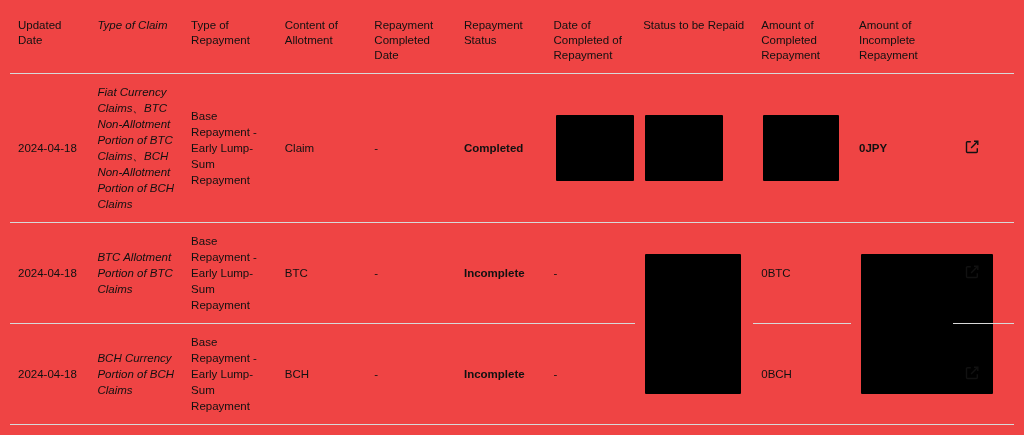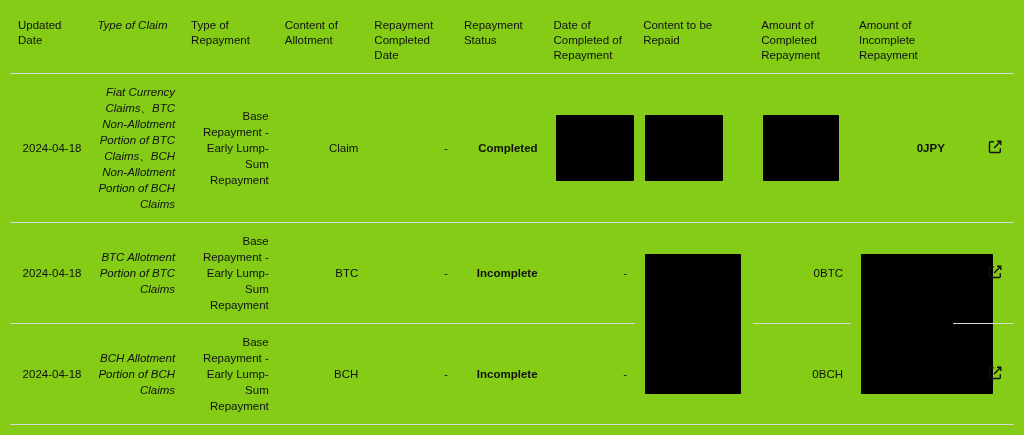--- a/index.html
+++ b/index.html
@@ -10,40 +10,40 @@
     width: 1024px;
     height: 435px;
     font-family: "Liberation Sans", sans-serif;
     color: #1a1a1a;
   }
   #page {
     width: 1024px;
     height: 435px;
     position: relative;
     overflow: hidden;
-    background: #84cc16;
+    background: #ef4444;
   }
   table.repay-table {
     border-collapse: collapse;
     width: 1004px;
     margin: 6px 10px 0 10px;
     table-layout: fixed;
   }
   table.repay-table thead th {
     text-align: left;
     font-weight: normal;
     font-size: 11.5px;
     line-height: 15px;
     color: #111;
     vertical-align: top;
     padding: 12px 8px 10px 8px;
     border-bottom: 1px solid #d8d8d8;
   }
   table.repay-table tbody td {
-    text-align: right;
+    text-align: left;
     font-size: 11.5px;
     line-height: 16px;
     color: #111;
     vertical-align: middle;
     padding: 10px 8px;
     border-bottom: 1px solid #d8d8d8;
   }
   tbody tr:last-child td { border-bottom: 1px solid #d8d8d8; }
 
   
@@ -90,21 +90,21 @@
   <table class="repay-table">
     <thead>
       <tr>
         <th class="c-updated">Updated Date</th>
         <th class="c-claimtype">Type of Claim</th>
         <th class="c-repaytype">Type of Repayment</th>
         <th class="c-content">Content of Allotment</th>
         <th class="c-deadline">Repayment Completed Date</th>
         <th class="c-status">Repayment Status</th>
         <th class="c-completion">Date of Completed of Repayment</th>
-        <th class="c-toberepaid">Content to be Repaid</th>
+        <th class="c-toberepaid">Status to be Repaid</th>
         <th class="c-completed">Amount of Completed Repayment</th>
         <th class="c-incomplete">Amount of Incomplete Repayment</th>
         <th class="c-action"></th>
       </tr>
     </thead>
     <tbody>
 
       <tr>
         <td class="c-updated">2024-04-18</td>
         <td class="c-claimtype">Fiat Currency Claims、BTC Non-Allotment Portion of BTC Claims、BCH Non-Allotment Portion of BCH Claims</td>
@@ -154,21 +154,21 @@
               <path d="M14.3 10.2v3.4a0.9 0.9 0 0 1-0.9 0.9H4.4a0.9 0.9 0 0 1-0.9-0.9V4.6a0.9 0.9 0 0 1 0.9-0.9h3.4"></path>
               <path d="M11 3.2h3.8V7"></path>
               <path d="M8.1 9.9l6.4-6.5"></path>
             </svg>
           </span>
         </td>
       </tr>
 
       <tr>
         <td class="c-updated">2024-04-18</td>
-        <td class="c-claimtype">BCH Allotment Portion of BCH Claims</td>
+        <td class="c-claimtype">BCH Currency Portion of BCH Claims</td>
         <td class="c-repaytype">Base Repayment - Early Lump-Sum Repayment</td>
         <td class="c-content">BCH</td>
         <td class="c-deadline">-</td>
         <td class="c-status">Incomplete</td>
         <td class="c-completion">-</td>
         <td class="c-completed">0BCH</td>
         <td class="c-action cell-center">
           <span class="ext-link">
             <svg width="18" height="18" viewBox="0 0 18 18" fill="none" stroke="#111" stroke-width="1.4">
               <path d="M14.3 10.2v3.4a0.9 0.9 0 0 1-0.9 0.9H4.4a0.9 0.9 0 0 1-0.9-0.9V4.6a0.9 0.9 0 0 1 0.9-0.9h3.4"></path>

